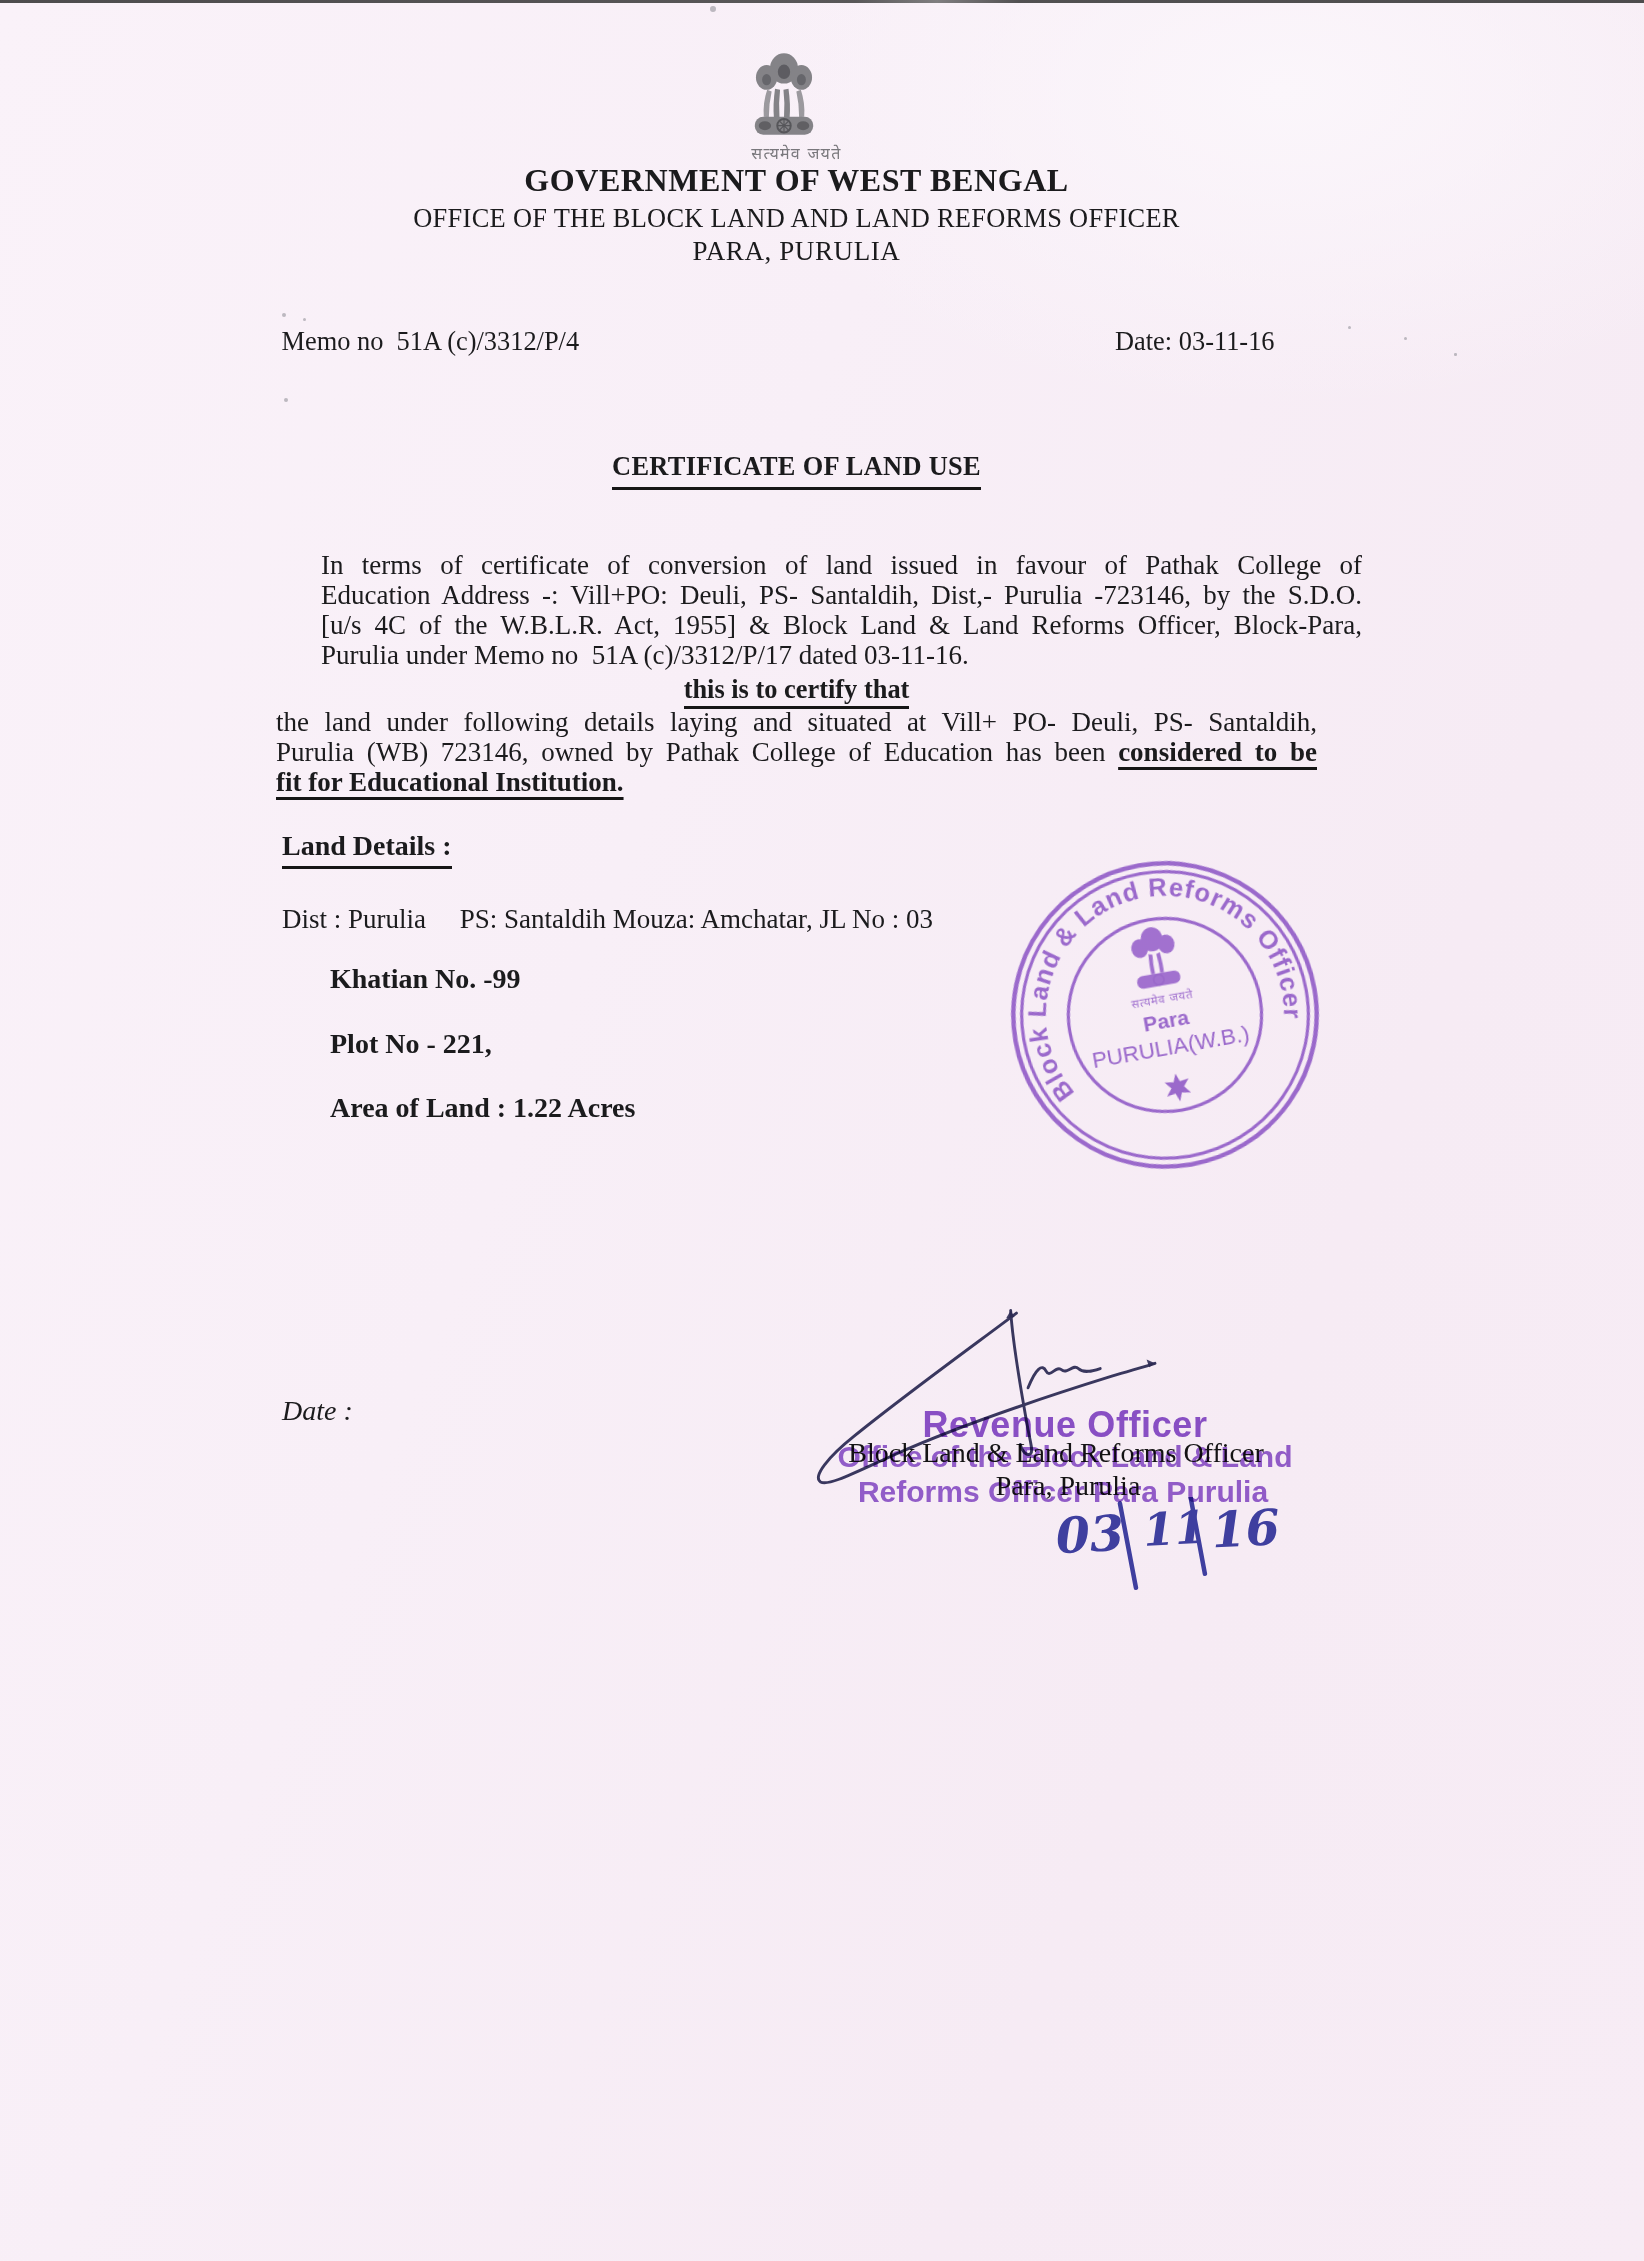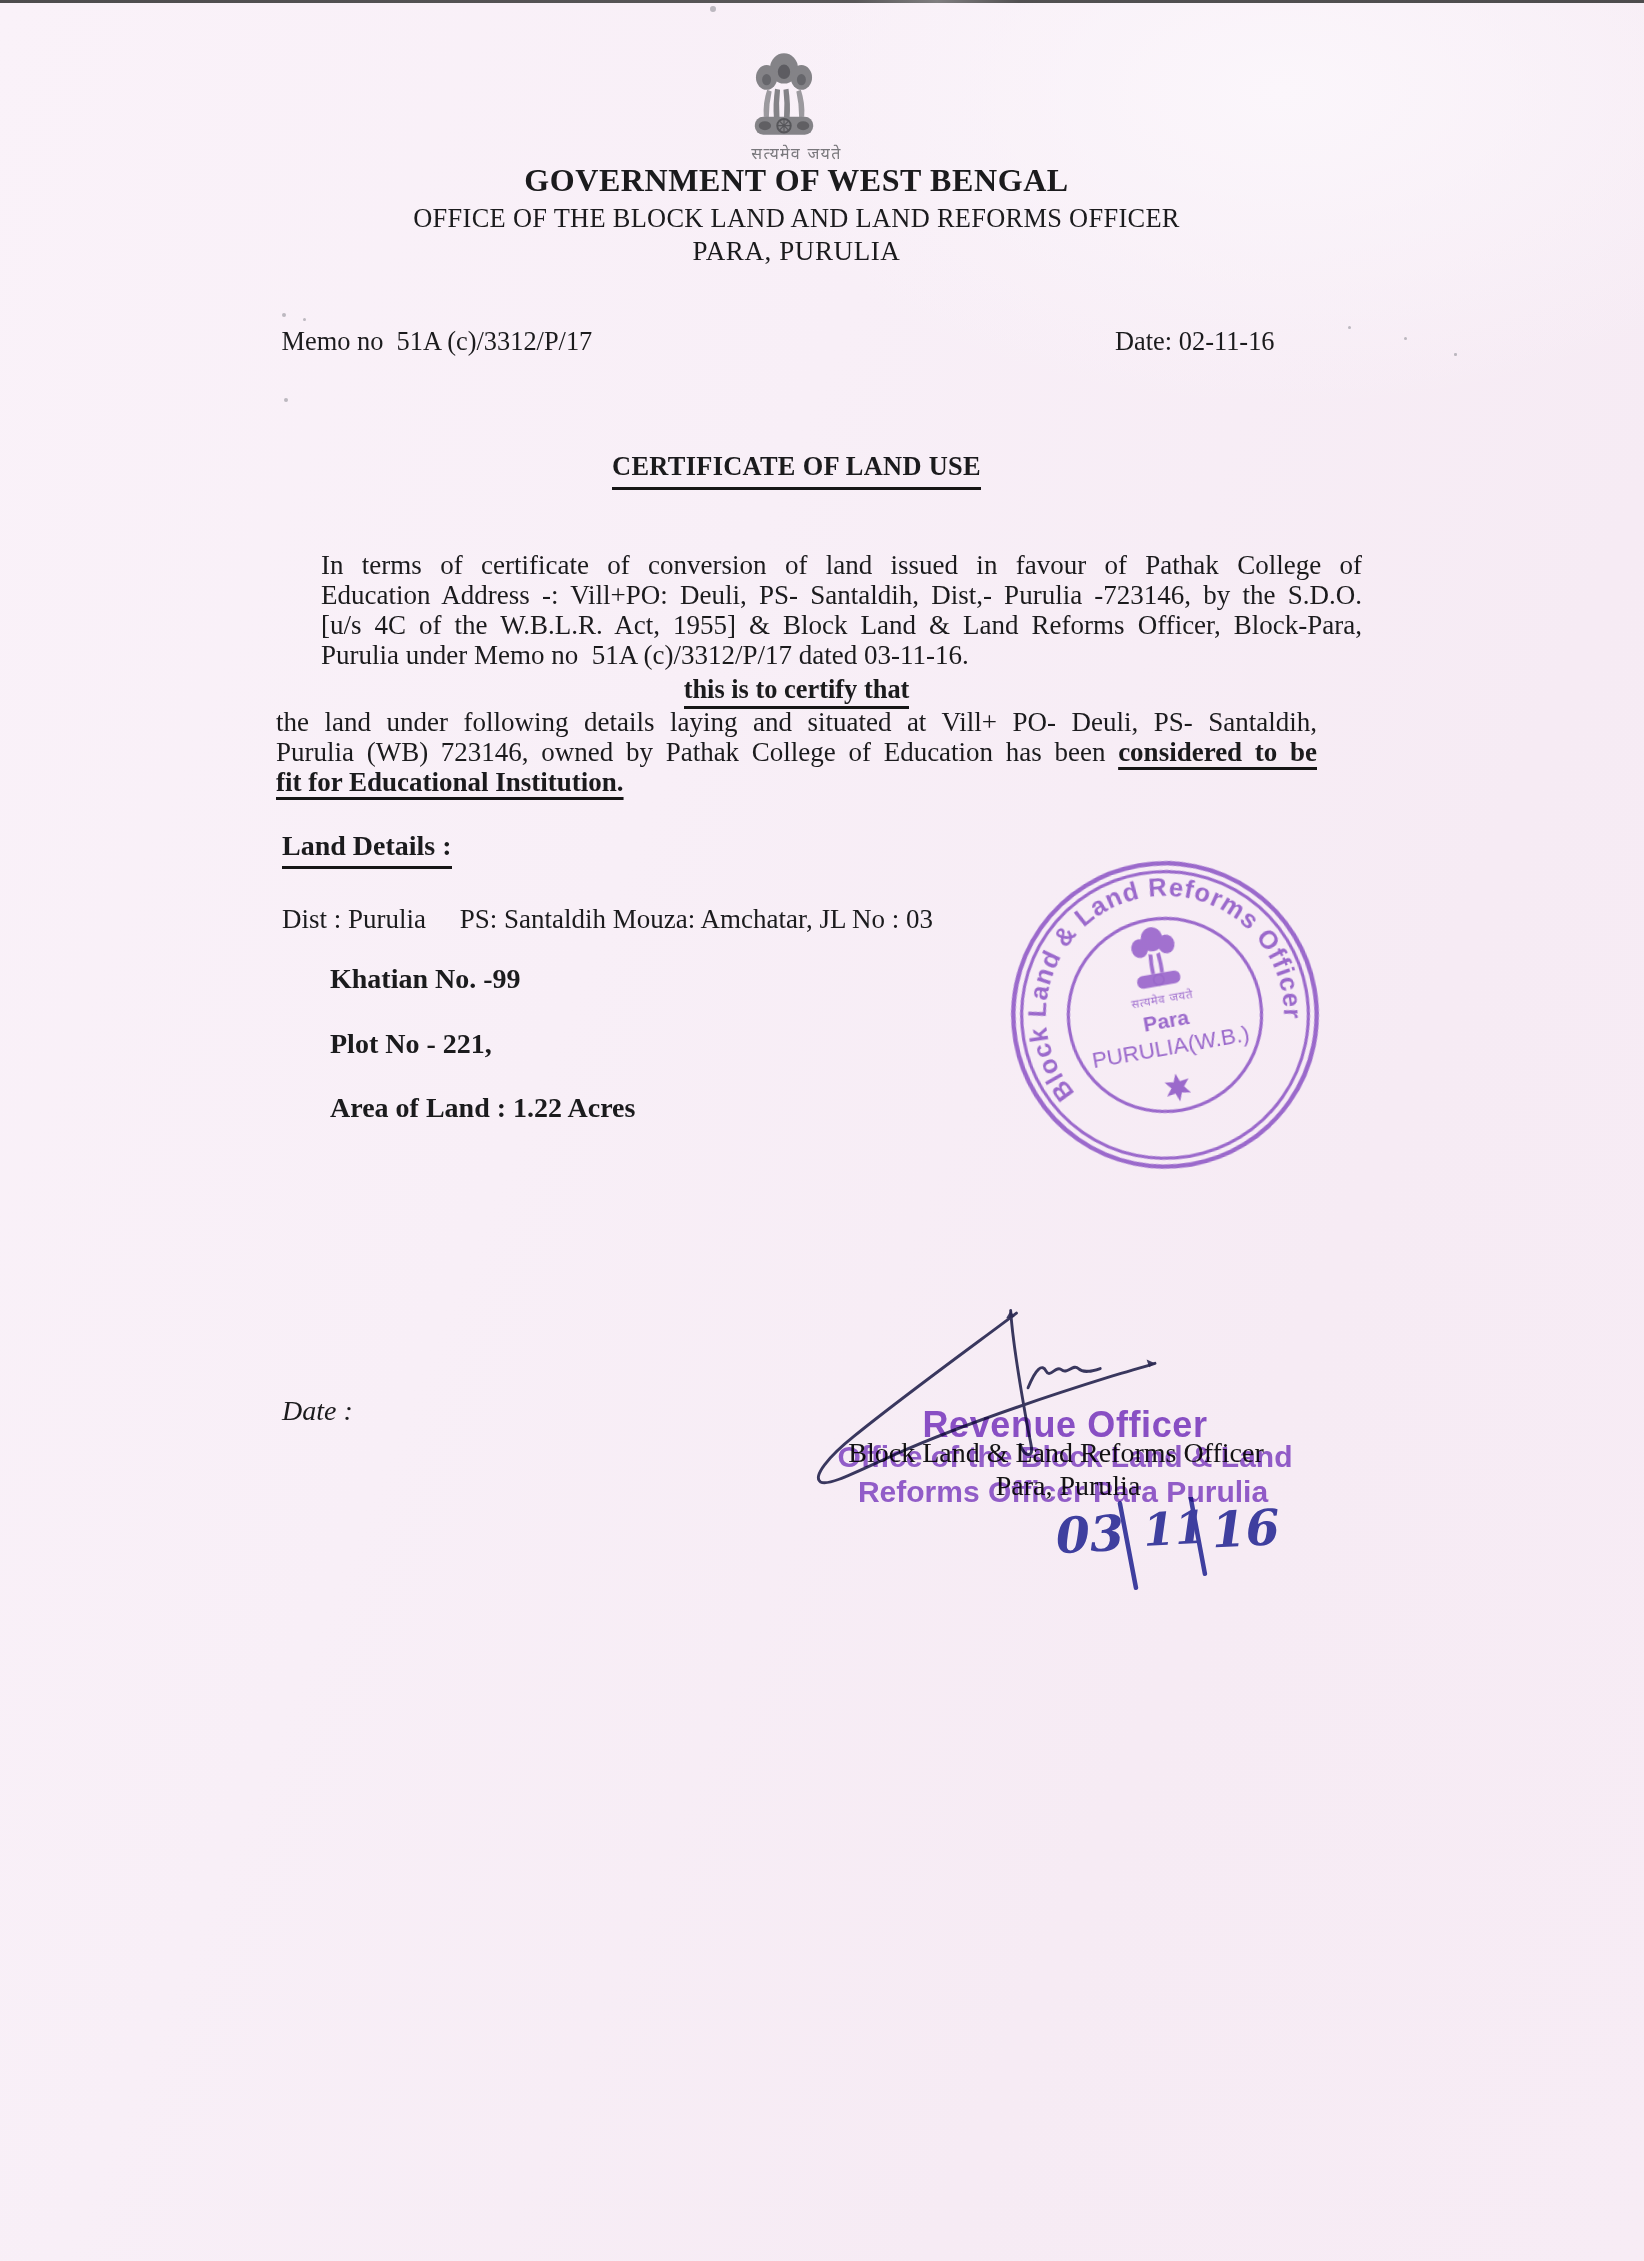--- a/index.html
+++ b/index.html
@@ -96,22 +96,22 @@
       <path d="M80 131 v22 M69 142 h22 M72 134 l16 16 M88 134 l-16 16" stroke="#4e4e52" stroke-width="2" fill="none"></path>
     </g>
   </svg>
 
   <div class="center-col motto">सत्यमेव जयते</div>
   <div class="center-col gov-title">GOVERNMENT OF WEST BENGAL</div>
   <div class="center-col office-line">OFFICE OF THE BLOCK LAND AND LAND REFORMS OFFICER</div>
   <div class="center-col para-line">PARA, PURULIA</div>
 
   <div class="abs memo-row">
-    <span class="memo-no">Memo no  51A (c)/3312/P/17</span>
-    <span class="date-top">Date: 02-11-16</span>
+    <span class="memo-no">Memo no  51A (c)/3312/P/4</span>
+    <span class="date-top">Date: 03-11-16</span>
   </div>
 
   <div class="center-col cert-title-wrap">
     <span class="cert-title">CERTIFICATE OF LAND USE</span>
   </div>
 
   <div class="abs body-block p1">
     <div class="jline">In terms of certificate of conversion of land issued in favour of Pathak College of</div>
     <div class="jline">Education Address -: Vill+PO: Deuli, PS- Santaldih, Dist,- Purulia -723146, by the S.D.O.</div>
     <div class="jline">[u/s 4C of the W.B.L.R. Act, 1955] &amp; Block Land &amp; Land Reforms Officer, Block-Para,</div>

